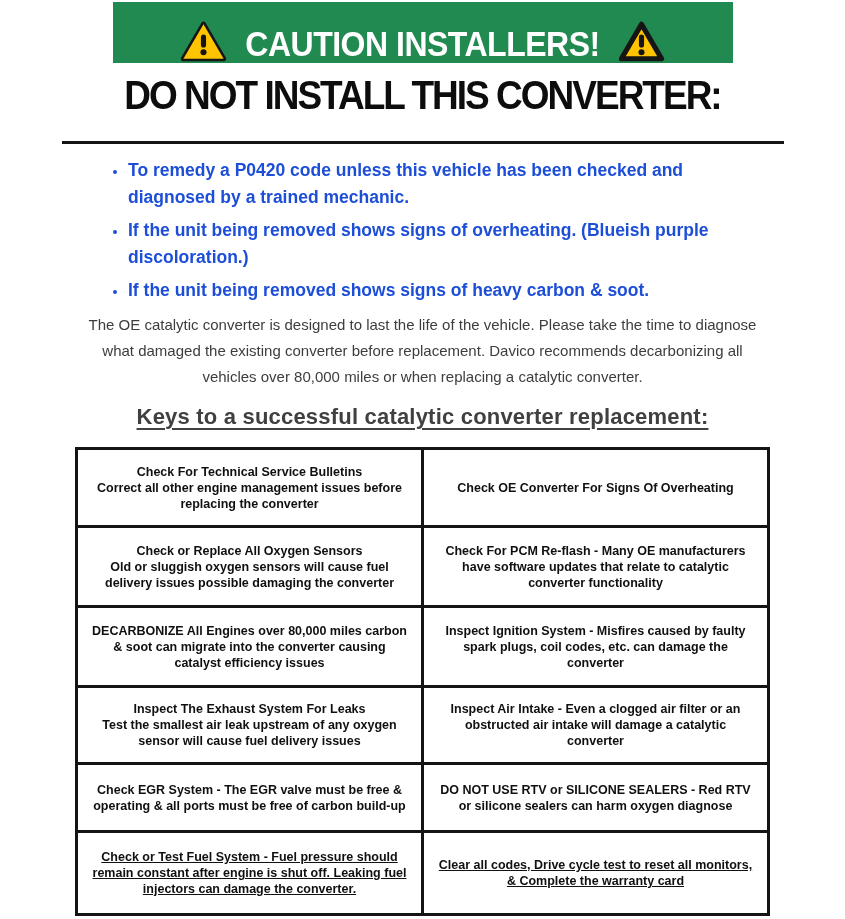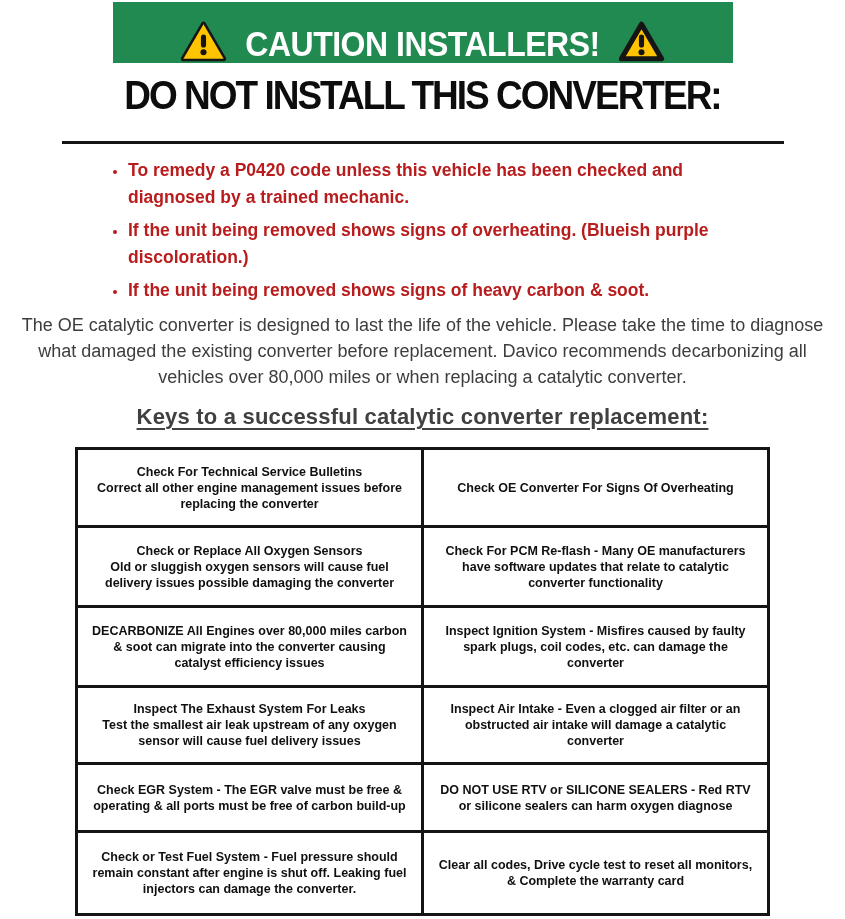--- a/index.html
+++ b/index.html
@@ -26,29 +26,29 @@
     font-weight:700;font-size:37px;letter-spacing:-2px;
     transform:scaleY(1.1);color:#0d0d0d;
   }
   .rule{
     width:722px;height:3px;background:#141414;border:0;
     margin:24px auto 0 auto;
   }
   
   .bullets{
     margin:13px 0 0 128px;padding:0;width:645px;
-    font-weight:700;font-size:17.5px;line-height:27px;color:#b91c1c;
+    font-weight:700;font-size:17.5px;line-height:27px;color:#1d4ed8;
     list-style:disc;
   }
   .bullets li{margin:0 0 6px 0;white-space:pre-line;}
   .bullets li::marker{font-size:13px;}
   
   .intro{
     margin:8px auto 0 auto;width:845px;text-align:center;
-    font-weight:400;font-size:18px;line-height:26px;color:#3d3d3d;
+    font-weight:400;font-size:15px;line-height:26px;color:#3d3d3d;
     white-space:pre-line;
   }
   
   .section-heading{
     margin:14px auto 0 auto;text-align:center;
     font-weight:700;font-size:22px;color:#404040;
     text-decoration:underline;text-decoration-thickness:2px;text-underline-offset:4px;
     letter-spacing:0.2px;
   }
   
@@ -59,21 +59,21 @@
   }
   table.keys td{
     width:50%;border:3px solid #141414;background:#ffffff;
     text-align:center;vertical-align:middle;
     font-weight:700;font-size:12.5px;line-height:16px;color:#101010;
     padding:4px 12px;white-space:pre-line;
     font-family:"Liberation Sans", sans-serif;
   }
   td.cell-large{font-size:16.5px;line-height:20px;}
   tr.r1{height:78px;} tr.r2{height:80px;} tr.r3{height:80px;}
-  tr.r4{height:77px;} tr.r5{height:68px;} tr.r6{height:83px;}
+  tr.r4{height:77px;} tr.r5{height:68px;} tr.r6{height:83px;text-decoration:underline;}
 </style>
 </head>
 <body>
 
 <div class="page">
 
   <div class="banner" style="background: rgb(33, 138, 80);">
     <svg class="warn-icon" viewBox="0 0 100 92" aria-hidden="true">
       <path d="M50 9 L93 83 L7 83 Z" fill="#ffc400" stroke="#151515" stroke-width="11" stroke-linejoin="round"></path>
       <path d="M50 9 L93 83 L7 83 Z" fill="#ffc400" stroke="#ffc400" stroke-width="0"></path>

